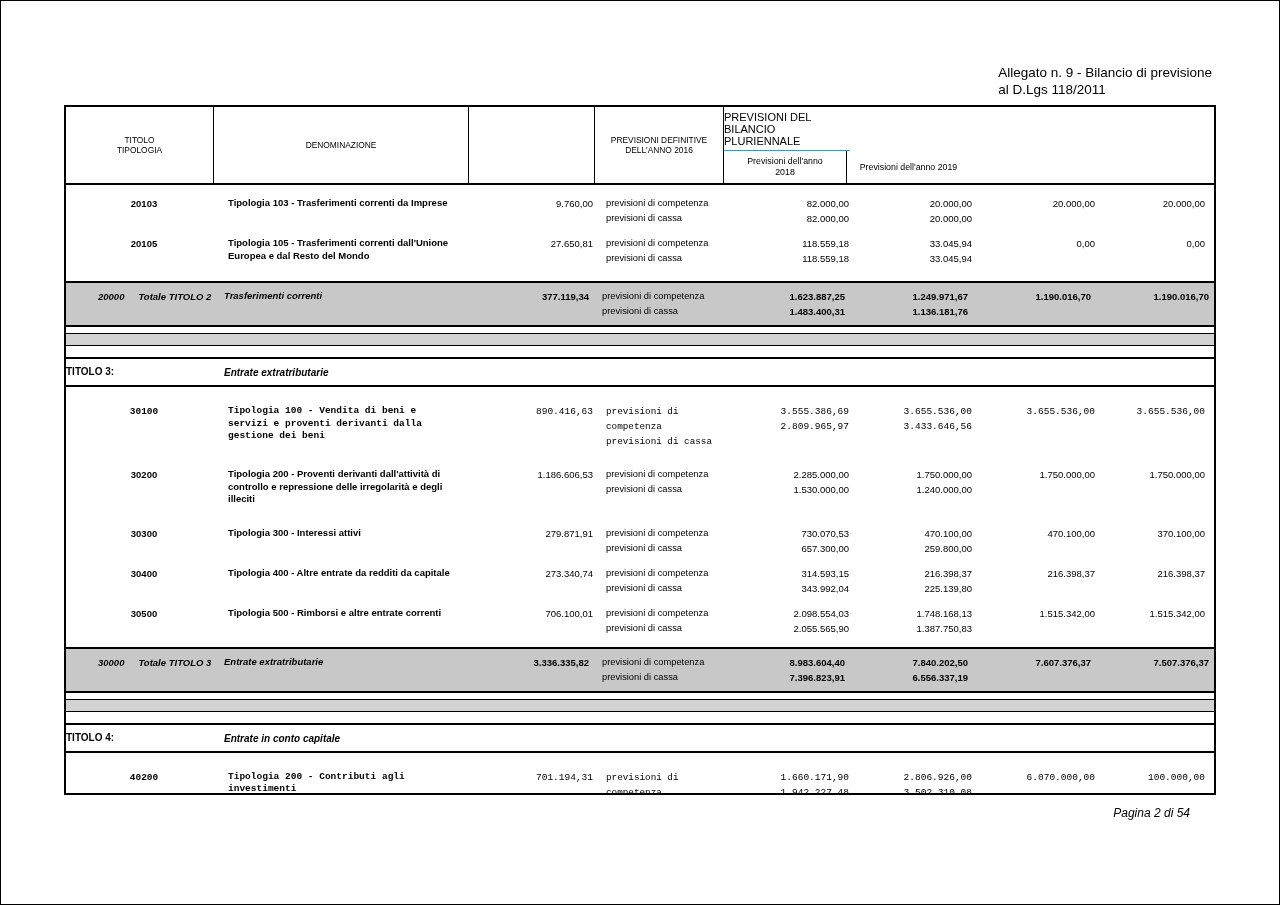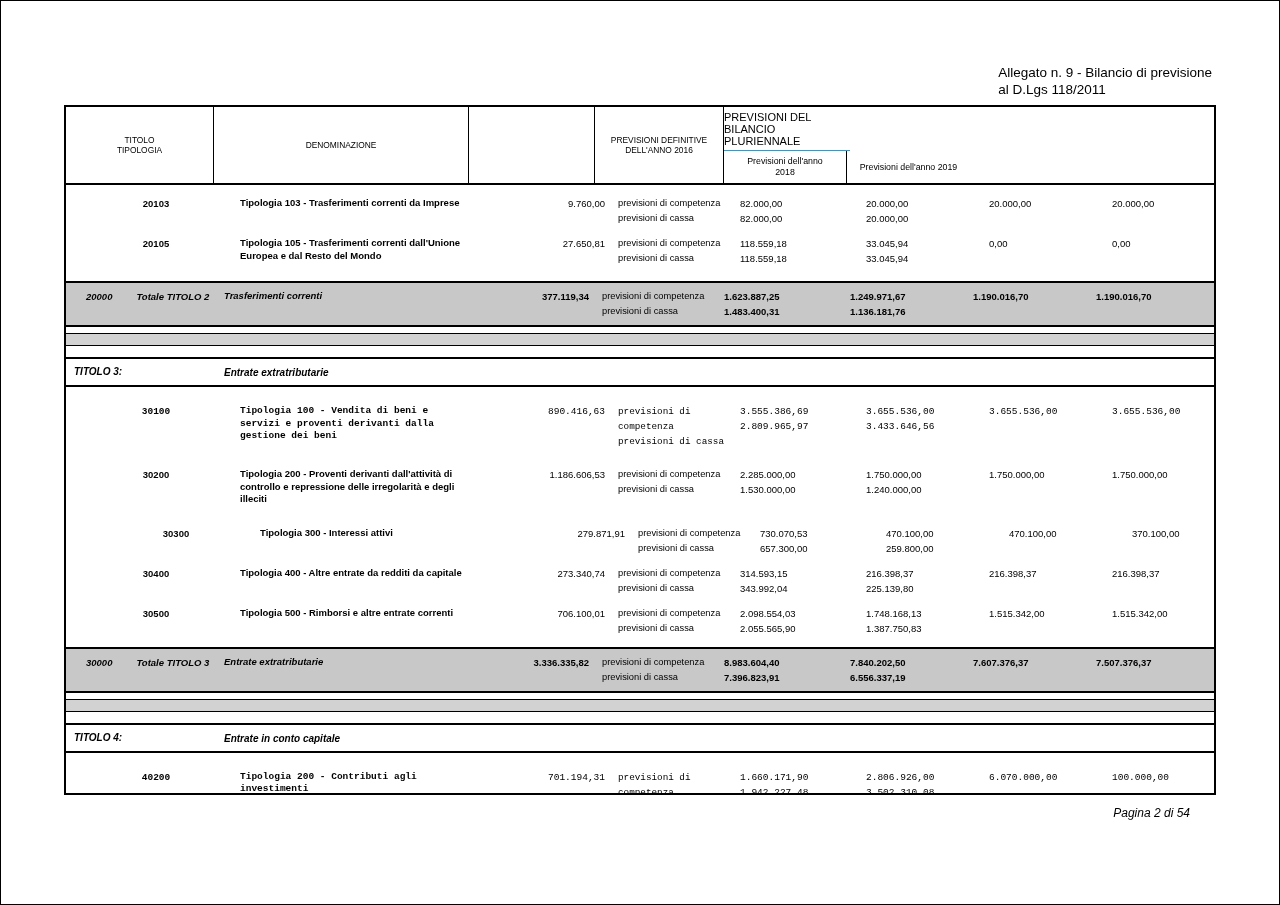--- a/index.html
+++ b/index.html
@@ -24,44 +24,44 @@
     align-items:center; justify-content:center; font-size:11px; }
   .h-years { flex:1; display:grid; grid-template-columns:123px 123px 1fr; }
   .h-years > div { border-right:1px solid #000; display:flex; align-items:center;
     justify-content:center; text-align:center; font-size:8.8px; line-height:11px;
     padding:0 16px; }
   .h-years > div:last-child { border-right:none; padding:0 1px; }
 
   
   .trow { display:grid; grid-template-columns:148px 255px 126px 129px 126px 123px 123px 1fr;
     flex:0 0 auto; }
-  .data { padding:5px 16px; }
+  .data { padding:5px 4px; }
   .cell.code { text-align:center; font-weight:bold; font-size:9.5px; line-height:15px; }
   .cell.denom { font-weight:bold; font-size:9.5px; line-height:12.5px; padding:1px 12px 0 10px; }
   .cell.resid { text-align:right; font-size:9.5px; line-height:15px; padding-right:6px; }
   .cell.plab  { font-size:9.3px; line-height:15px; padding-left:7px; }
-  .cell.nums  { text-align:left; font-size:9.5px; line-height:15px; padding-right:5px; }
+  .cell.nums  { text-align:right; font-size:9.5px; line-height:15px; padding-right:5px; }
 
   .total { background:#c8c8c8; border-top:2px solid #000; border-bottom:2px solid #000;
     padding:6px 0; margin-top:10px; }
-  .total .tcode { display:flex; gap:24px; font-style:italic; font-weight:bold;
-    font-size:9.5px; line-height:15px; white-space:nowrap; padding-left:20px; overflow:visible; }
+  .total .tcode { display:flex; gap:14px; font-style:italic; font-weight:bold;
+    font-size:9.5px; line-height:15px; white-space:nowrap; padding-left:32px; overflow:visible; }
   .total .denom { font-style:italic; }
   .total .resid, .total .nums { font-weight:bold; }
 
   .sep { height:13px; background:#d2d2d2; border-top:1px solid #000;
     border-bottom:1px solid #000; margin:6px 0; flex:0 0 auto; }
 
   .section { border-top:2px solid #000; border-bottom:2px solid #000;
     padding:6px 0; margin-top:5px; }
-  .section .scode { font-style:italic; font-weight:bold; font-size:10px;
-    padding-left:8px; line-height:13px; }
+  .section .scode { font-weight:bold; font-size:10px;
+    padding-left:0; line-height:13px; }
   .section .denom { font-style:italic; font-size:10px; line-height:13px; }
 
-  .mt6 { margin-top:6px; } .mt8 { margin-top:8px; } .mt10 { margin-top:10px;margin-left:20px; } .mt12 { margin-top:12px;font-family:Liberation Mono, monospace; }
+  .mt6 { margin-top:6px; } .mt8 { margin-top:8px; } .mt10 { margin-top:10px; } .mt12 { margin-top:12px;font-family:Liberation Mono, monospace; }
 
   .footer { position:absolute; top:806px; right:90px; font-style:italic; font-size:12px; }
 </style>
 </head>
 <body>
 
 <div class="page-frame"></div>
 
 <div class="doc-title">
   <div>Allegato n. 9 - Bilancio di previsione</div>

